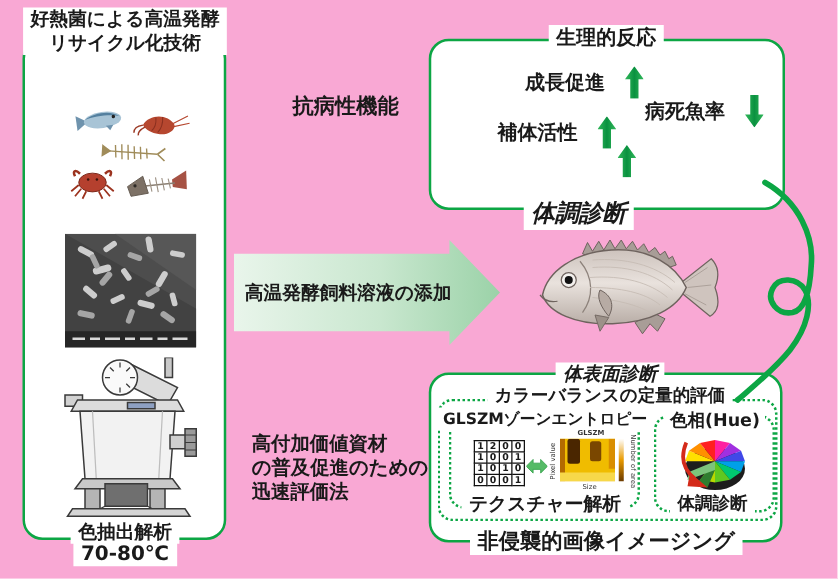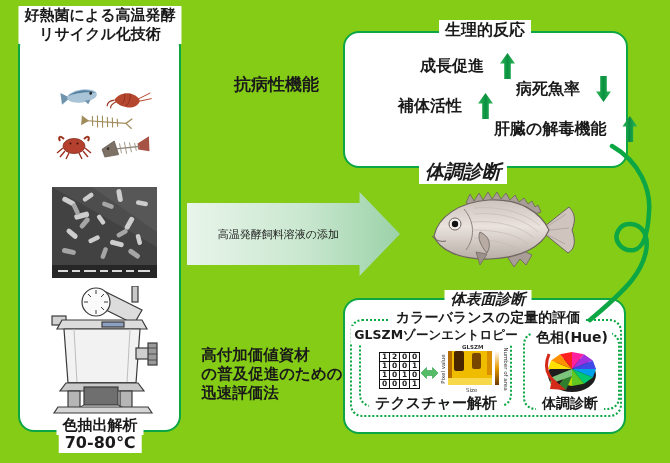--- a/index.html
+++ b/index.html
@@ -1,31 +1,31 @@
 <!DOCTYPE html>
 <html><head>
 <meta charset="utf-8">
 <style>
 *{margin:0;padding:0;box-sizing:border-box}
 html,body{background:#fff}
 body{font-family:"DejaVu Sans","Liberation Sans",sans-serif;color:#1a1a1a}
-.stage{position:relative;width:670px;height:463px;background:#84cc16;overflow:hidden}
+.stage{position:relative;width:670px;height:463px;background:#f9a8d4;overflow:hidden}
 .abs{position:absolute}
 .gbox{position:absolute;border:2px solid #0ca644;border-radius:16px;background:#fff}
 .dbox{position:absolute;border:2px dotted #0ca644;border-radius:12px}
 .legend{position:absolute;transform:translateX(-50%);background:#fff;font-weight:bold;white-space:nowrap;padding:0 6px;z-index:6;text-align:center;line-height:1.25}
 .it{font-style:italic}
 .phys-item{position:absolute;display:flex;align-items:center;gap:16px;font-weight:bold;font-size:16px;z-index:4;white-space:nowrap}
 .blockarrow{width:15px;height:26px;background:linear-gradient(90deg,#33b95c,#0a9140 50%,#33b95c);clip-path:polygon(50% 0,100% 40%,72% 40%,72% 100%,28% 100%,28% 40%,0 40%)}
 .blockarrow.down{transform:rotate(180deg)}
 .bigarrow{position:absolute;left:187px;top:192px;width:213px;height:84px;
  background:linear-gradient(90deg,#e9f5eb 0%,#c9e7cf 55%,#9bd2a8 100%);
  clip-path:polygon(0 13%,81% 13%,81% 0,100% 50%,81% 100%,81% 87%,0 87%);
  display:flex;align-items:center;justify-content:center;z-index:2}
-.bigarrow span{font-weight:normal;font-size:11px;padding-right:30px;white-space:nowrap}
+.bigarrow span{font-weight:bold;font-size:15px;padding-right:30px;white-space:nowrap}
 .ctext{position:absolute;font-weight:bold;text-align:left;white-space:nowrap}
 .mtable{border-collapse:collapse;background:#fff}
 .mtable td{border:1.6px solid #111;width:10px;height:9px;font-size:7.5px;font-weight:bold;text-align:center;line-height:1;padding:0}
 .tinylabel{position:absolute;font-size:5.5px;color:#333;white-space:nowrap}
 </style>
 </head>
 <body>
 
 <div class="stage">
 
@@ -167,21 +167,20 @@
   </div>
   <div class="phys-item" style="left:398px;top:93px">
     <span>補体活性</span>
     <div class="blockarrow"></div>
   </div>
   <div class="phys-item" style="left:516px;top:76px">
     <span>病死魚率</span>
     <div class="blockarrow down"></div>
   </div>
   <div class="phys-item" style="left:494px;top:116px">
-    <span>肝臓の解毒機能</span>
     <div class="blockarrow"></div>
   </div>
 
   <div class="legend it" style="left:463px;top:160px;font-size:19px">体調診断</div>
 
   <svg class="abs" style="left:428px;top:186px" width="158" height="92" viewBox="0 0 158 92">
     <defs>
       <linearGradient id="bodyg" x1="0" y1="0" x2="0" y2="1">
         <stop offset="0" stop-color="#cdc3bd"></stop>
           <stop offset="0.45" stop-color="#e9e2dd"></stop>
@@ -283,14 +282,15 @@
       <polygon points="30,21 30,38 18,35.7" fill="#b8d800"></polygon>
       <polygon points="30,21 18,35.7 12,39 24,42 30,28" fill="#2f7d2f"></polygon>
       <polygon points="30,21 9.2,29.5 8,36 30,28" fill="#7cc47c"></polygon>
     </g>
     <path d="M7,6 C2,18 5,28 14,35" fill="none" stroke="#d42a1a" stroke-width="3"></path>
     <polygon points="10,30 24,42 8,41" fill="#d42a1a"></polygon>
   </svg>
 
   <div class="legend" style="left:570px;top:395px;font-size:14px">体調診断</div>
 
+  <div class="legend" style="left:485px;top:423px;font-size:17px">非侵襲的画像イメージング</div>
 
 </div>
 
 </body></html>

